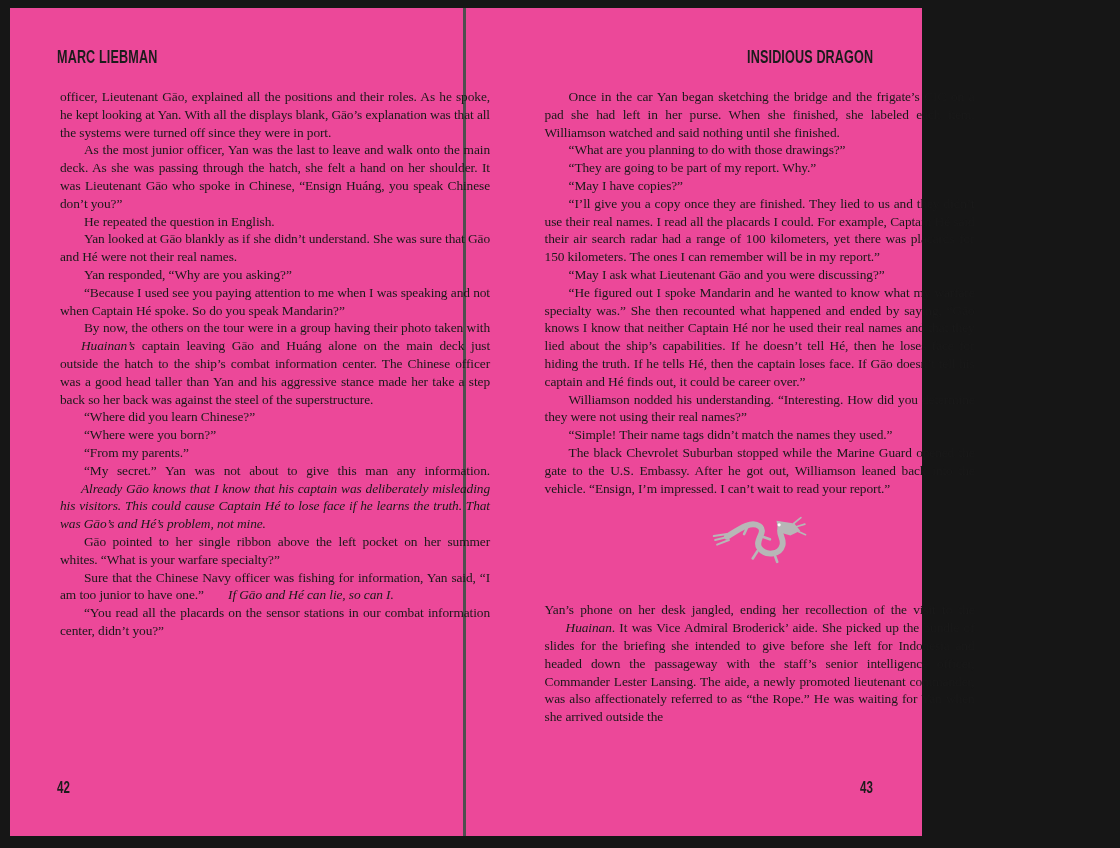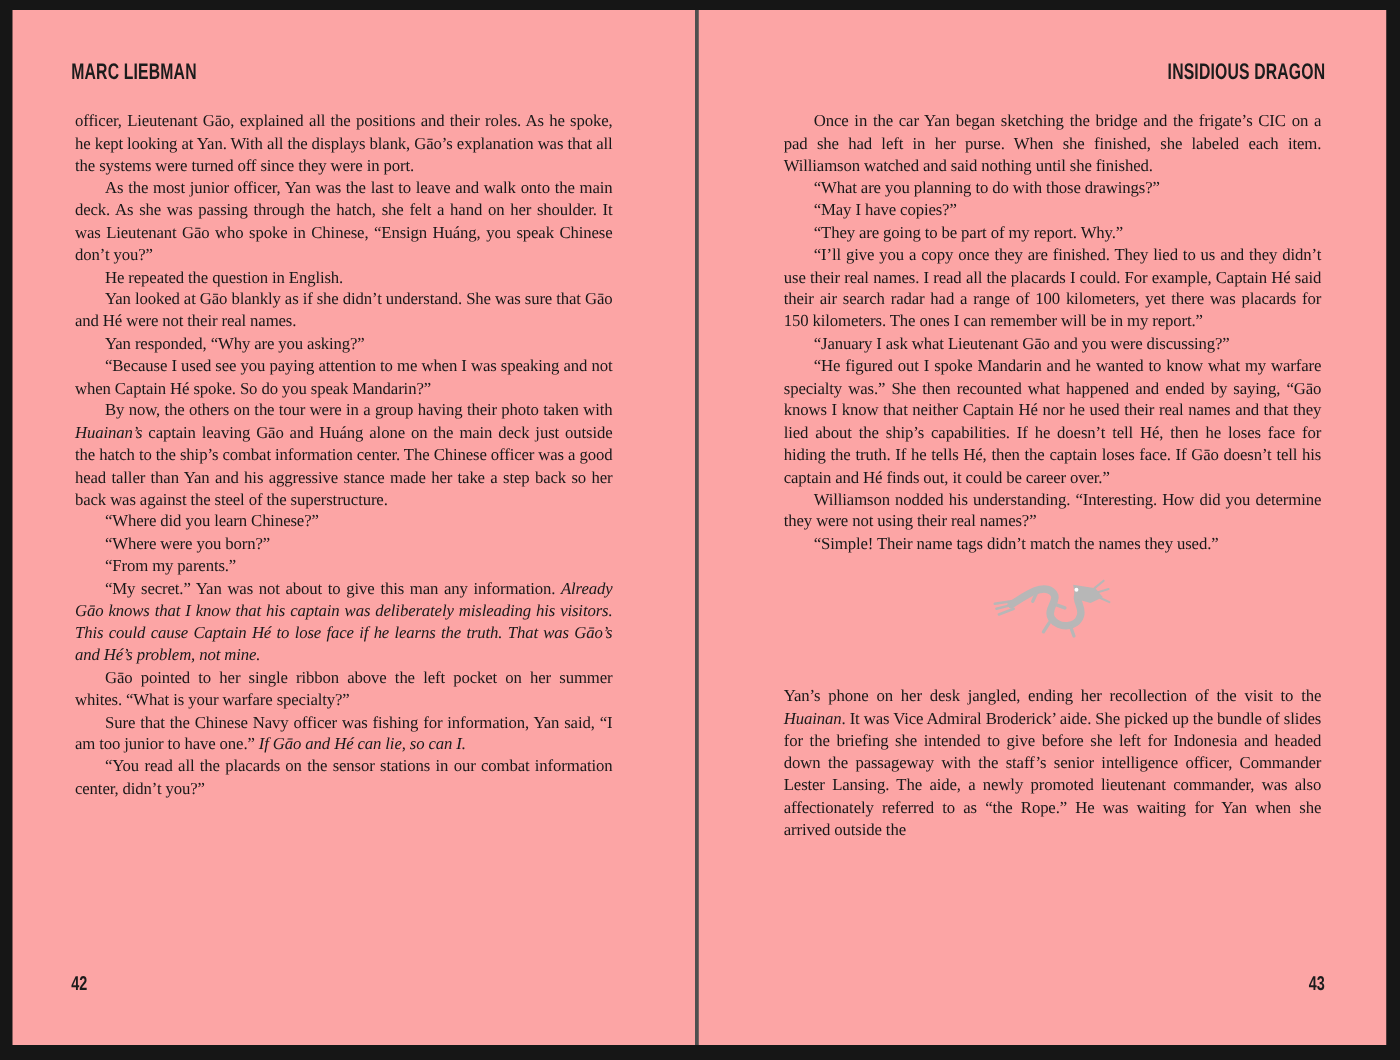--- a/index.html
+++ b/index.html
@@ -7,22 +7,22 @@
   body {
     width: 1120px; height: 848px;
     background: #161616;
     position: relative;
     font-family: "Liberation Serif", serif;
     color: #191919;
     overflow: hidden;
   }
   .spread {
     position: absolute; left: 10px; top: 8px;
-    width: 1099px; height: 828px;
-    background: #fca5a5;
+    width: 912px; height: 828px;
+    background: #ec4899;
     display: flex;
     text-decoration: underline;
   }
   .page { position: relative; height: 100%; }
   .page.left  { width: 546px; }
   .page.right { width: 550px; }
   .gutter { width: 3px; height: 100%; background: #4f4f4f; }
 
   .running-head {
     position: absolute; top: 42px;
@@ -42,25 +42,25 @@
   .right .pagenum { right: 49px; transform: scaleX(0.72); transform-origin: right center; }
 
   .body-text {
     position: absolute; top: 80px;
     font-size: 13.4px; line-height: 17.8px;
     text-align: justify;
     letter-spacing: -0.1px;
     hyphens: none;
   }
   .left  .body-text { left: 50px; width: 430px; }
-  .right .body-text { left: 68px; width: 430px; }
+  .right .body-text { left: 79px; width: 430px; }
 
   p.para { margin: 0; }
   p.para.indent { text-indent: 24px; }
-  .it { font-style: italic; }
+  .it { font-style: italic; margin-left: 21px; }
 
   .ornament-wrap { margin: 10px auto 28px; text-align: center; height: 66px; }
 </style>
 </head>
 <body>
 
 <div class="spread">
 
   <div class="page left">
     <div class="running-head">MARC LIEBMAN</div>
@@ -84,27 +84,28 @@
   </div>
 
   <div class="gutter"></div>
 
   <div class="page right">
     <div class="running-head">INSIDIOUS DRAGON</div>
     <div class="body-text">
       <div>
           <p class="para indent"><span>Once in the car Yan began sketching the bridge and the frigate’s CIC on a pad she had left in her purse. When she finished, she labeled each item. Williamson watched and said nothing until she finished.</span></p>
           <p class="para indent"><span>“What are you planning to do with those drawings?”</span></p>
+          <p class="para indent"><span>“They are going to be part of my report. Why.”</span></p>
           <p class="para indent"><span>“May I have copies?”</span></p>
-          <p class="para indent"><span>“They are going to be part of my report. Why.”</span></p>
           <p class="para indent"><span>“I’ll give you a copy once they are finished. They lied to us and they didn’t use their real names. I read all the placards I could. For example, Captain Hé said their air search radar had a range of 100 kilometers, yet there was placards for 150 kilometers. The ones I can remember will be in my report.”</span></p>
-          <p class="para indent"><span>“January I ask what Lieutenant Gāo and you were discussing?”</span></p>
+          <p class="para indent"><span>“May I ask what Lieutenant Gāo and you were discussing?”</span></p>
           <p class="para indent"><span>“He figured out I spoke Mandarin and he wanted to know what my warfare specialty was.” She then recounted what happened and ended by saying, “Gāo knows I know that neither Captain Hé nor he used their real names and that they lied about the ship’s capabilities. If he doesn’t tell Hé, then he loses face for hiding the truth. If he tells Hé, then the captain loses face. If Gāo doesn’t tell his captain and Hé finds out, it could be career over.”</span></p>
           <p class="para indent"><span>Williamson nodded his understanding. “Interesting. How did you determine they were not using their real names?”</span></p>
           <p class="para indent"><span>“Simple! Their name tags didn’t match the names they used.”</span></p>
+          <p class="para indent"><span>The black Chevrolet Suburban stopped while the Marine Guard opened the gate to the U.S. Embassy. After he got out, Williamson leaned back into the vehicle. “Ensign, I’m impressed. I can’t wait to read your report.”</span></p>
         </div>
       <div class="ornament-wrap">
         <svg width="100" height="66" viewBox="0 0 150 100" aria-hidden="true">
           <g fill="none" stroke="#b7b7b7" stroke-linecap="round">
             <path d="M7 50 L27 45 M5 44 L25 41 M10 57 L28 50" stroke-width="3"></path>
             <path d="M25 45 C 44 33, 62 20, 74 29 C 86 38, 66 50, 74 62 C 83 75, 105 73, 109 58 C 112 47, 101 40, 107 29" stroke-width="9"></path>
             <path d="M56 30 l-5 11 M79 45 l11 4 M71 67 l-7 11 M97 72 l4 11" stroke-width="4"></path>
             <path d="M126 25 L137 16 M130 30 L143 26 M133 37 L144 42" stroke-width="2.5"></path>
           </g>
           <g fill="#b7b7b7" stroke="none">

